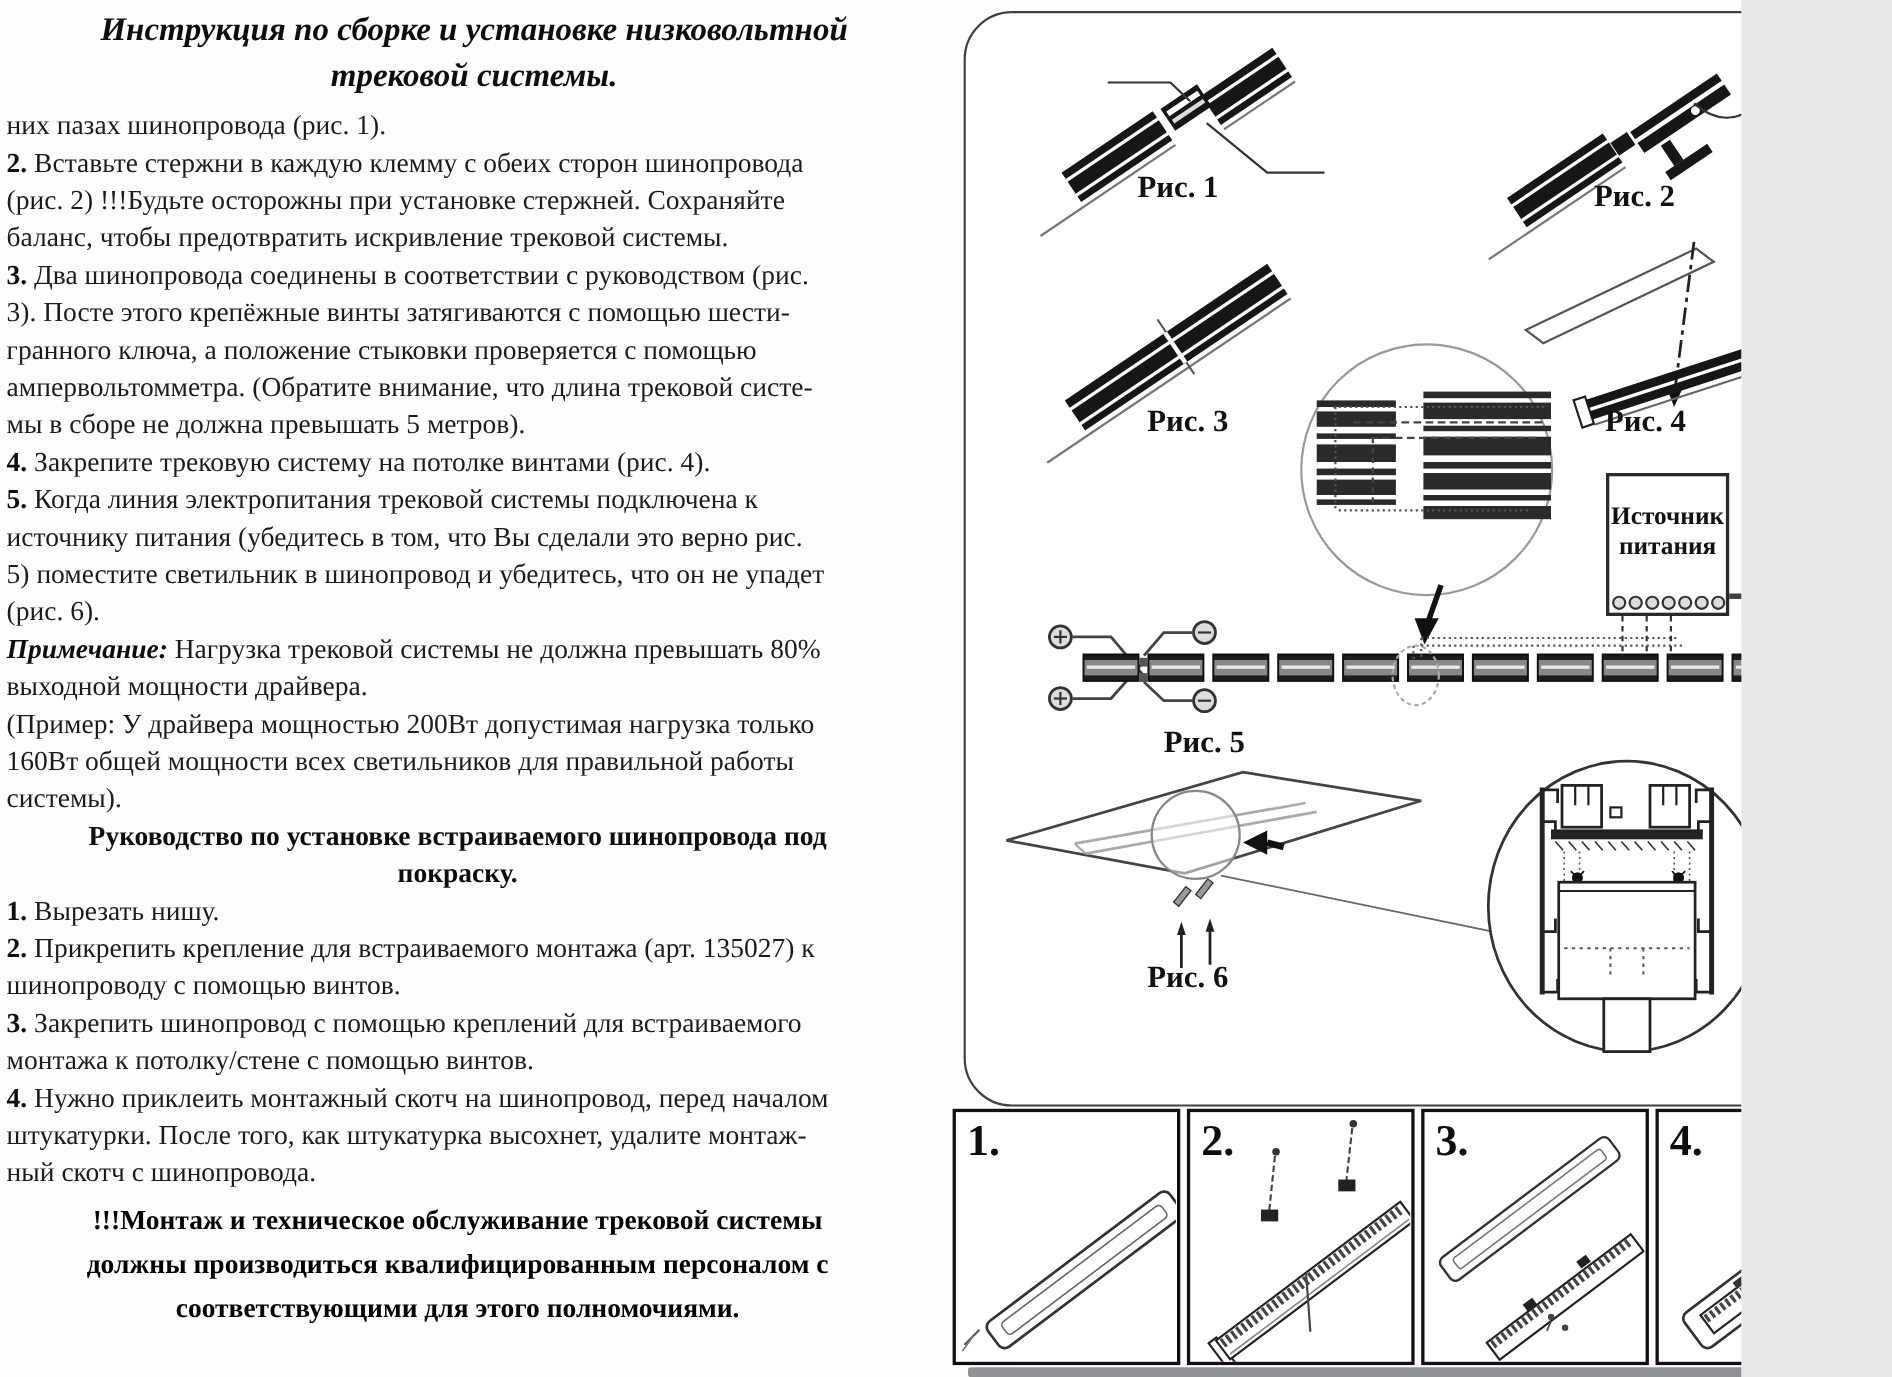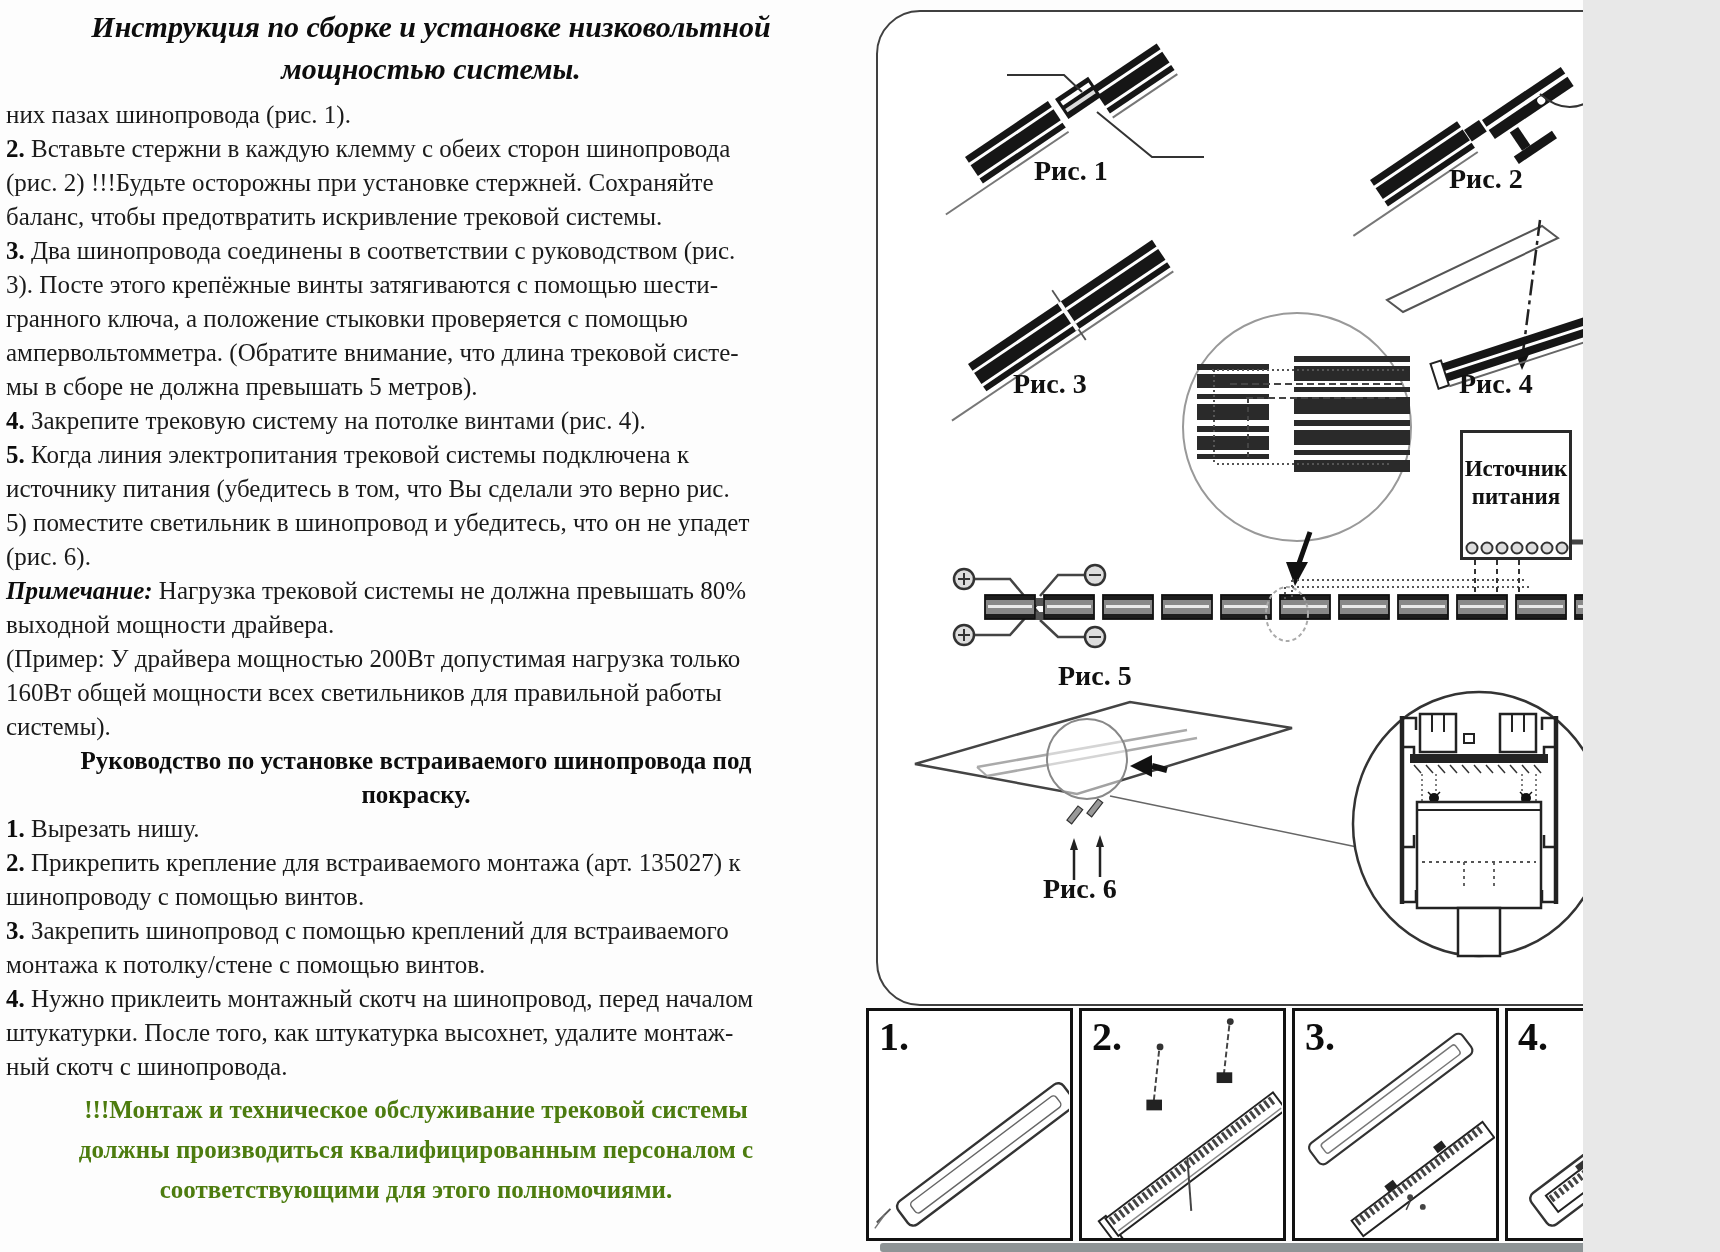--- a/index.html
+++ b/index.html
@@ -9,21 +9,21 @@
   .left-col{position:absolute;left:0;top:4px;width:866px;padding:0 0 0 6px;box-sizing:border-box;}
   .doc-title{text-align:center;font-weight:bold;font-style:italic;font-size:30px;line-height:42px;color:#0d0d0d;margin:2px 10px 8px 0;}
   .doc-title span{display:block;}
   .para{font-size:25px;line-height:34px;color:#1b1b1b;}
   .para .ln{display:block;white-space:nowrap;}
   .para .first{display:block;white-space:nowrap;}
   .para b.pfx{font-weight:bold;color:#0d0d0d;}
   .para.note b.pfx{font-style:italic;}
   .para.heading{font-weight:bold;text-align:center;color:#0d0d0d;margin-right:40px;}
   .para.heading .ln,.para.heading .first{white-space:normal;}
-  .para.warning{font-weight:bold;text-align:center;color:#4d7c0f;margin-top:6px;line-height:40px;margin-right:40px;}
+  .para.warning{font-weight:bold;text-align:center;color:#000000;margin-top:6px;line-height:40px;margin-right:40px;}
   
   .diagram-panel{position:absolute;left:876px;top:10px;width:828px;height:996px;box-sizing:border-box;
                  border:2px solid #404040;border-radius:44px;background:#fff;}
   .diagram-panel svg{position:absolute;left:0;top:0;}
   .fig-label{position:absolute;font-size:28px;font-weight:bold;color:#111;white-space:nowrap;}
   .rods-label{font-size:23px;}
   .volt-label{font-size:28px;}
   .power-box{position:absolute;left:582px;top:418px;width:112px;height:130px;box-sizing:border-box;
              border:3px solid #2a2a2a;text-align:center;font-weight:bold;font-size:23px;line-height:28px;
              padding-top:22px;color:#111;background:transparent;}
@@ -35,21 +35,21 @@
   .bottom-bar{position:absolute;left:880px;top:1243px;width:820px;height:9px;background:#8e9496;border-radius:3px;}
 </style>
 </head>
 <body>
 
 <div class="page">
 
   <div class="left-col">
     <div class="doc-title">
       <span>Инструкция по сборке и установке низковольтной</span>
-      <span>мощностью системы.</span>
+      <span>трековой системы.</span>
     </div>
     <div id="instructions-body">
         <div class="para step">
           <span class="ln"><span>них пазах шинопровода (рис. 1).</span></span>
         </div>
         <div class="para step">
           <span class="first"><b class="pfx">2.</b>&nbsp;<span>Вставьте стержни в каждую клемму с обеих сторон шинопровода</span></span>
           <span class="ln"><span>(рис. 2) !!!Будьте осторожны при установке стержней. Сохраняйте</span></span>
           <span class="ln"><span>баланс, чтобы предотвратить искривление трековой системы.</span></span>
         </div>
@@ -430,21 +430,21 @@
         <line x1="1420" y1="860" x2="1534" y2="860" stroke="#555" stroke-width="1.8" stroke-dasharray="3 4"></line>
         <line x1="1462" y1="860" x2="1462" y2="888" stroke="#555" stroke-width="1.8" stroke-dasharray="3 4"></line>
         <line x1="1492" y1="860" x2="1492" y2="888" stroke="#555" stroke-width="1.8" stroke-dasharray="3 4"></line>
         <rect x="1456" y="906" width="42" height="48" fill="#fff" stroke="#222" stroke-width="2.5"></rect>
       </g>
     </svg>
 
     <div class="fig-label" style="left:156px;top:143px;">Рис. 1</div>
     <div class="fig-label" style="left:571px;top:151px;">Рис. 2</div>
     <div class="fig-label rods-label" style="left:714px;top:120px;">Стержни</div>
-    <div class="fig-label" style="left:135px;top:356px;">Рис. 3</div>
+    <div class="fig-label" style="left:165px;top:356px;">Рис. 3</div>
     <div class="fig-label" style="left:581px;top:356px;">Рис. 4</div>
     <div class="fig-label" style="left:152px;top:648px;margin-left:28px;">Рис. 5</div>
     <div class="fig-label" style="left:165px;top:861px;">Рис. 6</div>
     <div class="fig-label volt-label" style="left:707px;top:514px;">220В</div>
     <div class="power-box">
       <span>Источник</span><br>
       <span>питания</span>
     </div>
   </div>
 

